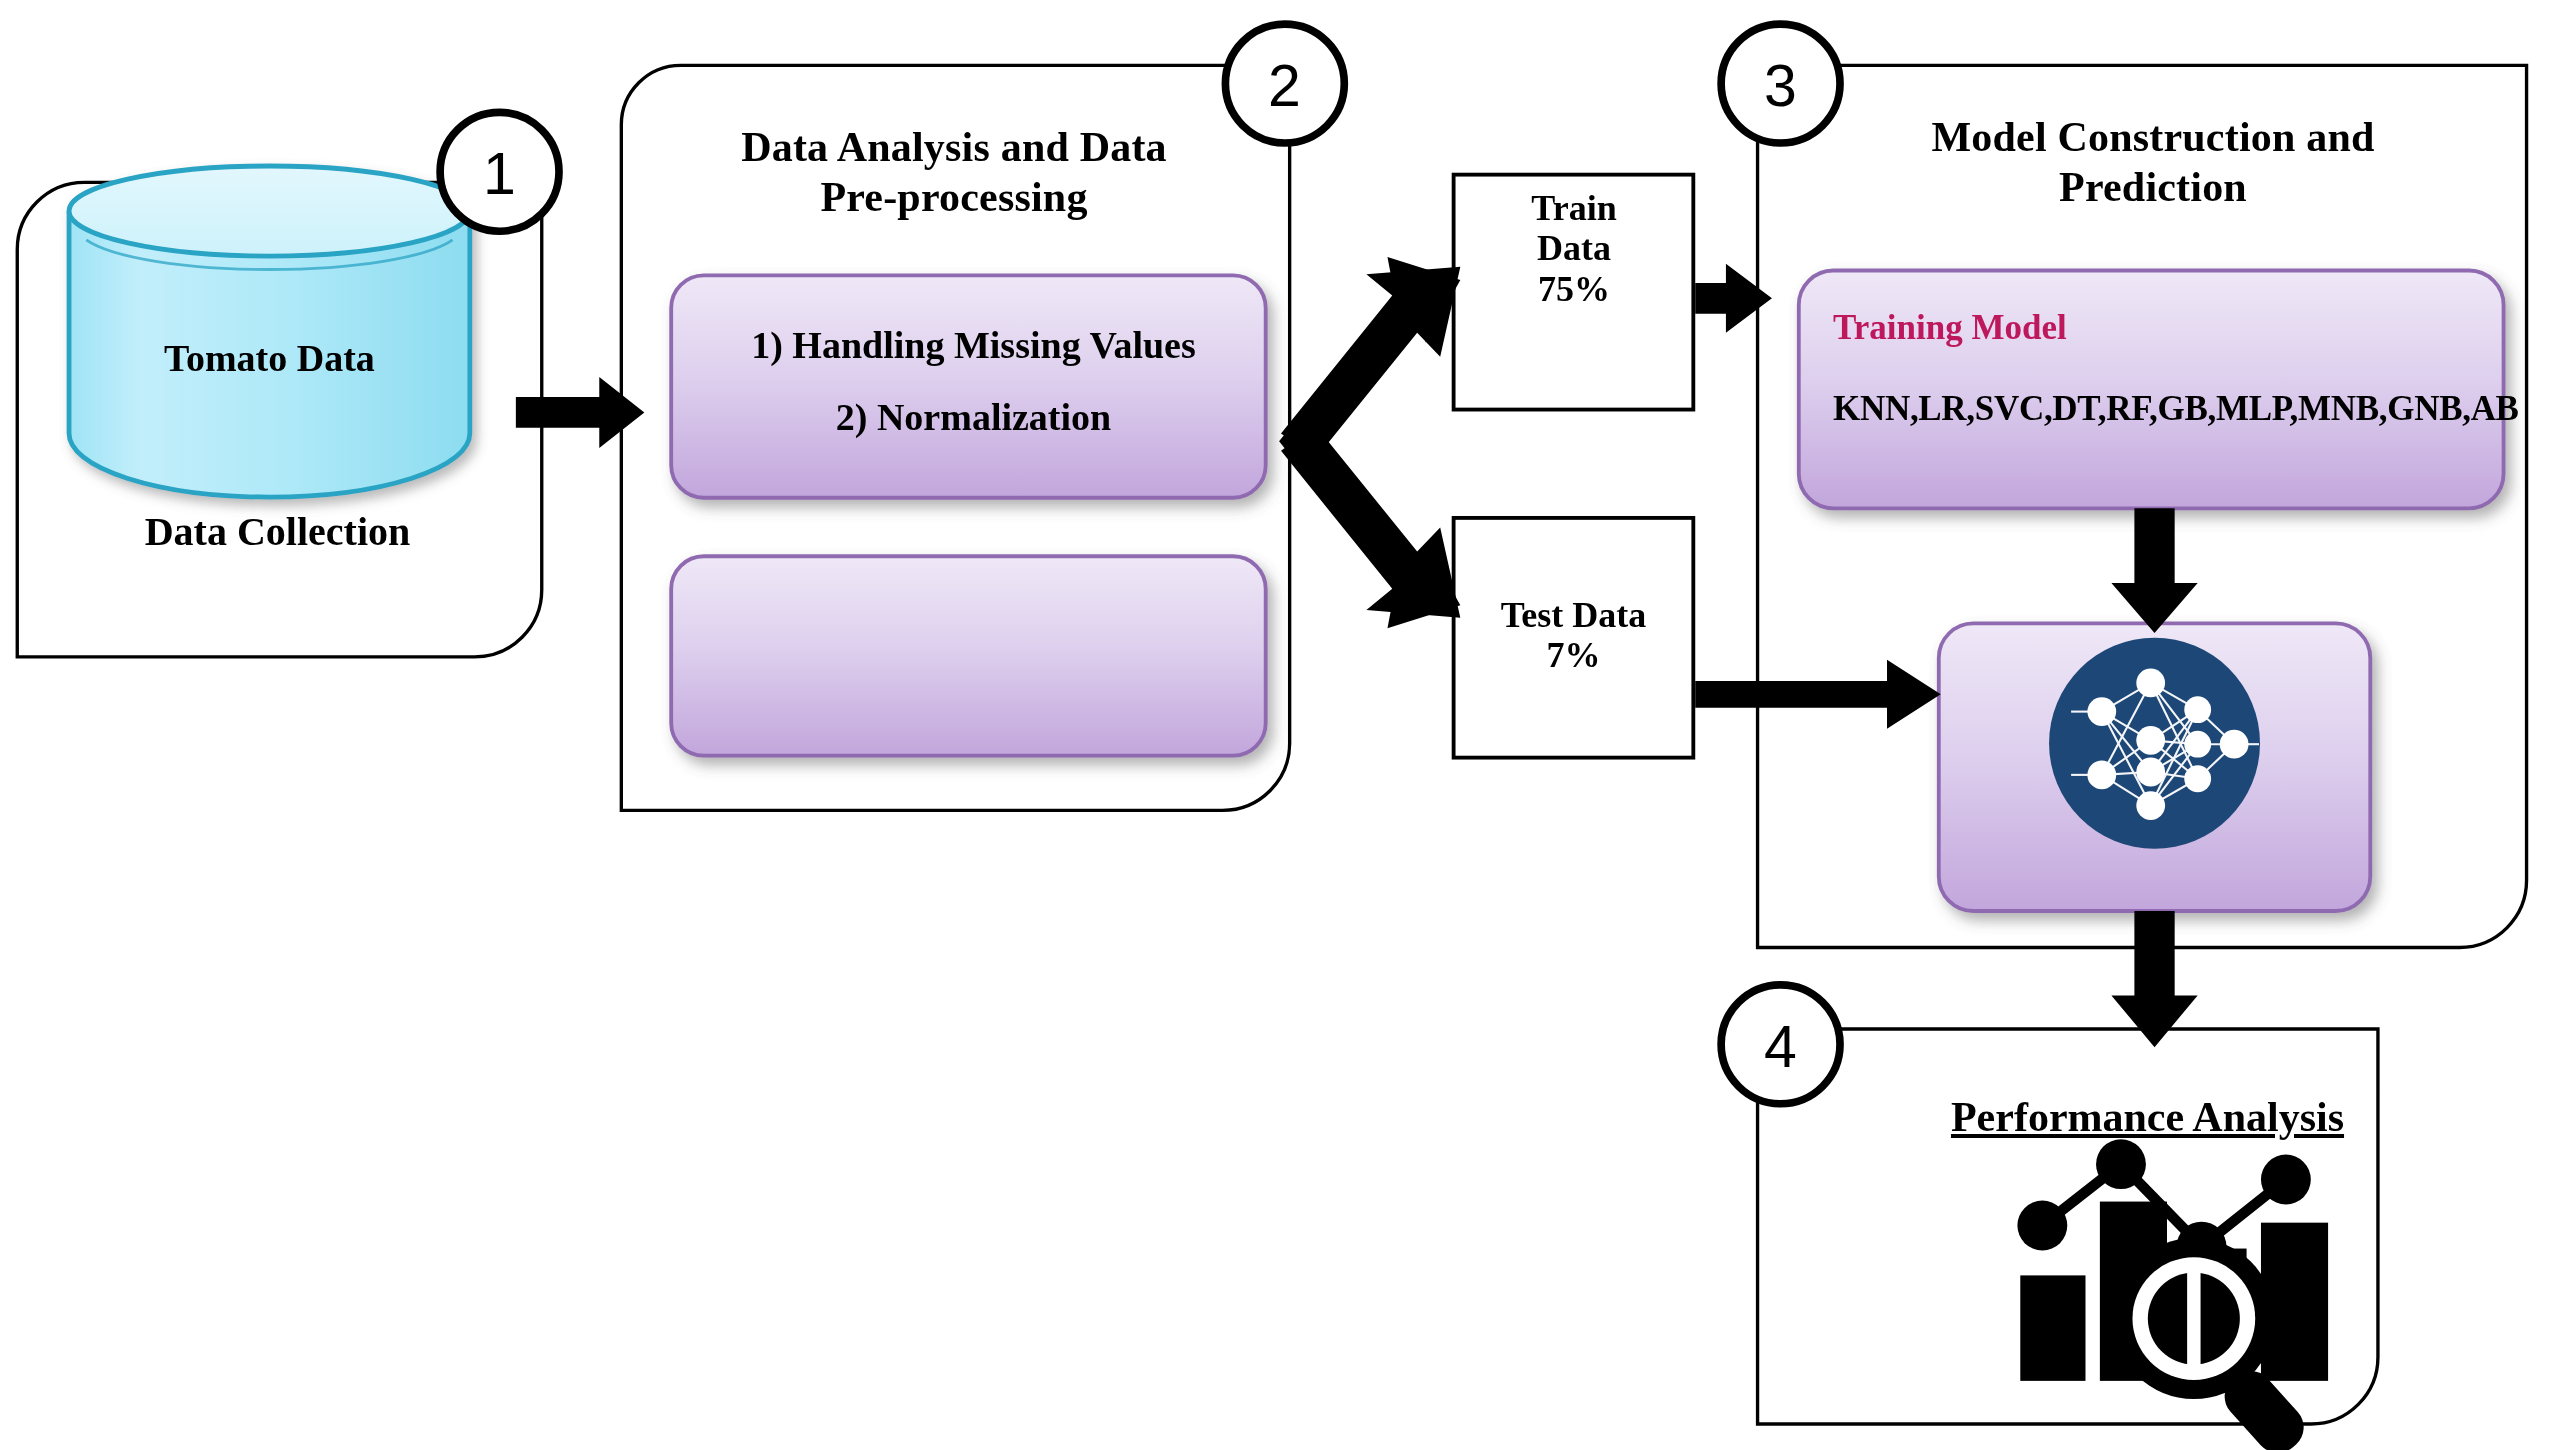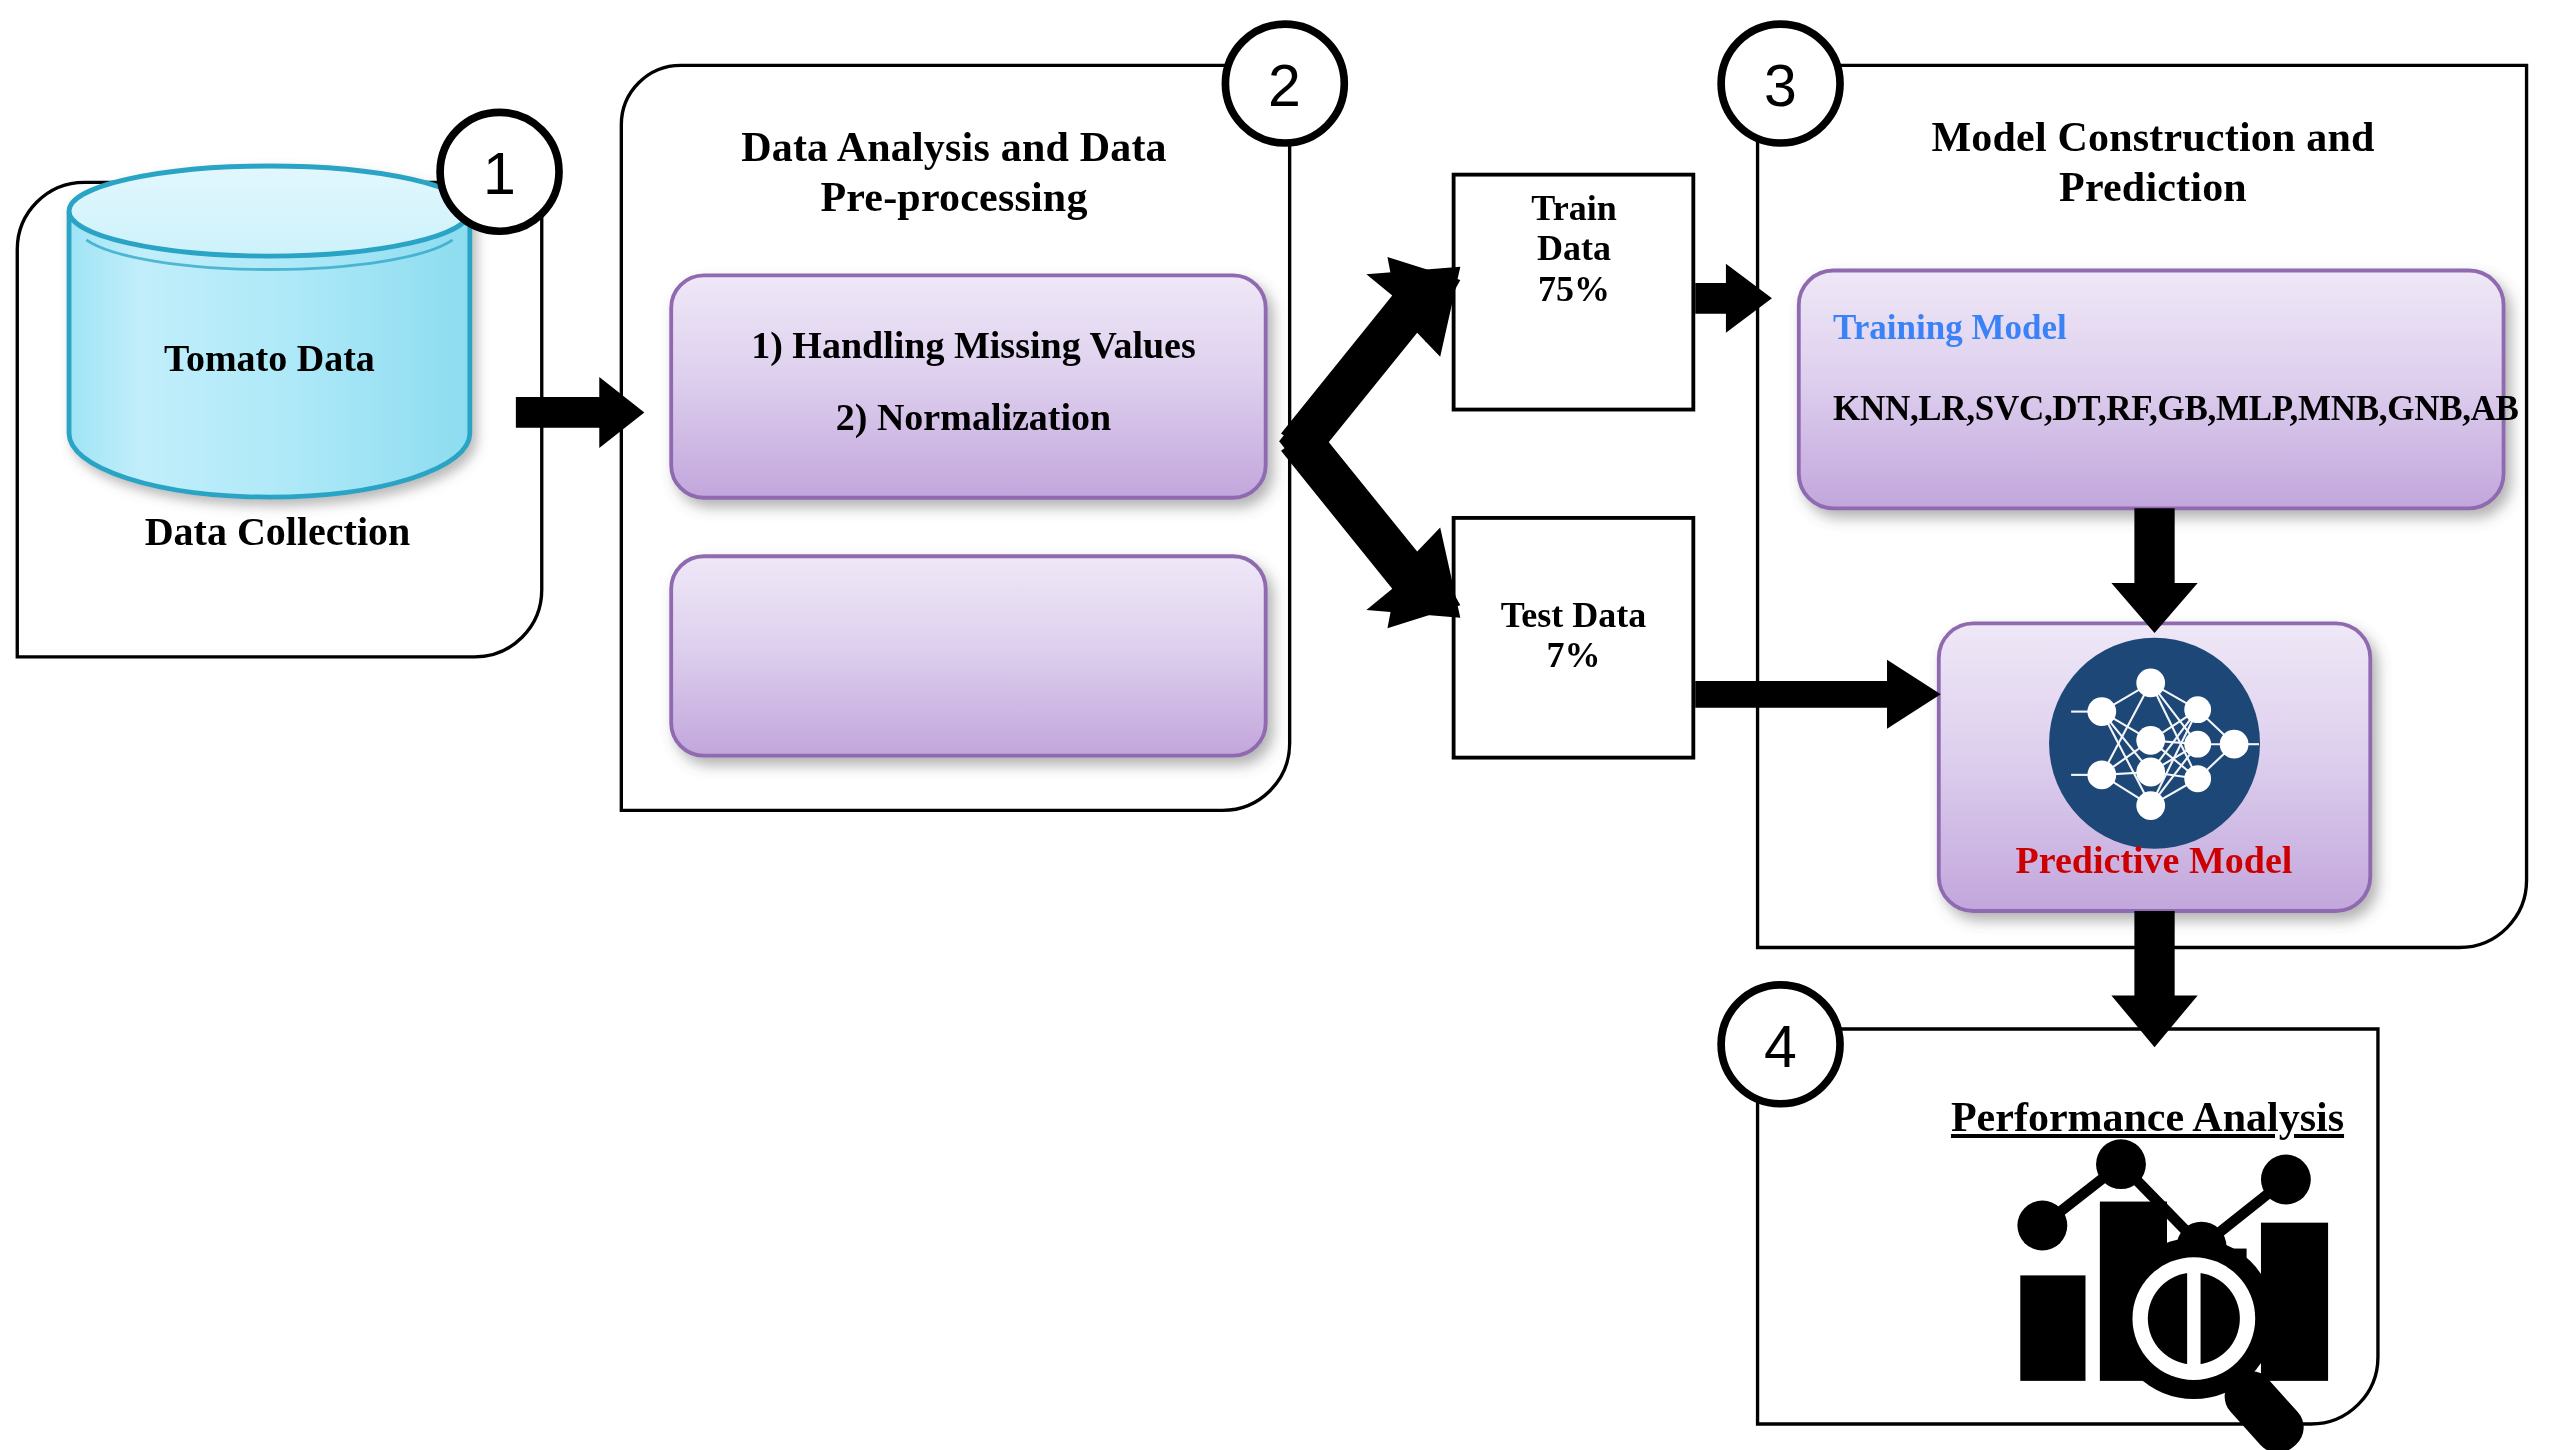--- a/index.html
+++ b/index.html
@@ -52,21 +52,21 @@
     text-align: center;
     line-height: 1.9;
   }
   .card-text-c {
     font-size: 38px;
     text-align: center;
     line-height: 1.35;
   }
   .model-head {
     font-size: 35px;
-    color: #3b82f6;
+    color: #be185d;
     text-align: left;
   }
   .model-list {
     font-size: 35px;
     text-align: left;
     line-height: 1.45;
     letter-spacing: -0.3px;
   }
   .pred-label {
     font-size: 38px;
@@ -268,18 +268,17 @@
   <div class="txt split-label" style="left:1458px; top:188px; width:232px;">Train
 Data
 75%</div>
   <div class="txt split-label" style="left:1446px; top:595px; width:255px;">Test Data
 7%</div>
 
   <div class="txt stage-title" style="left:1822px; top:113px; width:662px;">Model Construction and
 Prediction</div>
   <div class="txt model-head" style="left:1833px; top:307px; width:575px;">Training  Model</div>
   <div class="txt model-list" style="left:1833px; top:384px; width:644px;">KNN,LR,SVC,DT,RF,GB,MLP,MNB,GNB,AB</div>
-  <div class="txt pred-label" style="left:1948px; top:838px; width:412px;">Predictive Model</div>
 
   <div class="txt perf-title" style="left:1860px; top:1093px; width:575px;">Performance Analysis</div>
 
 </div>
 
 
 </body></html>

